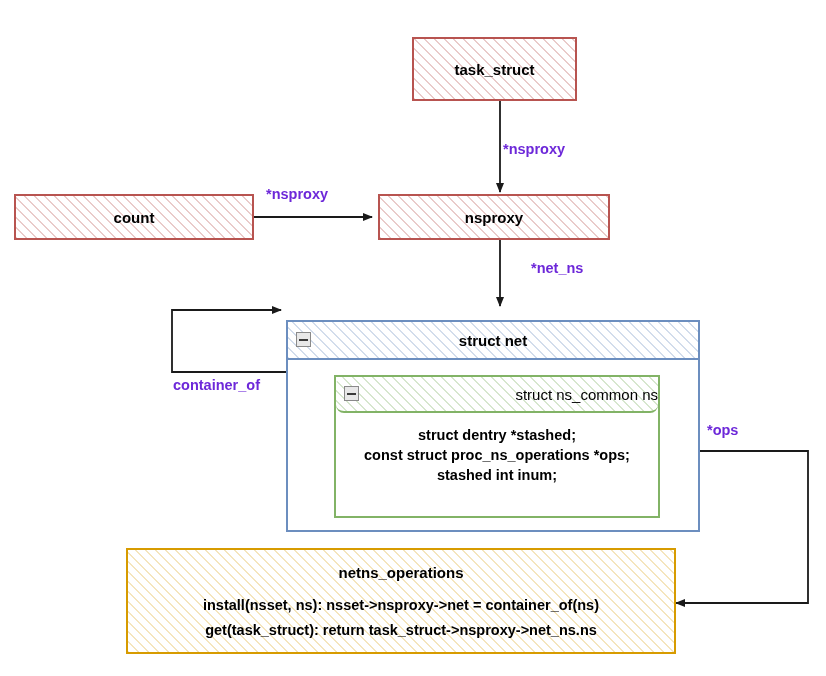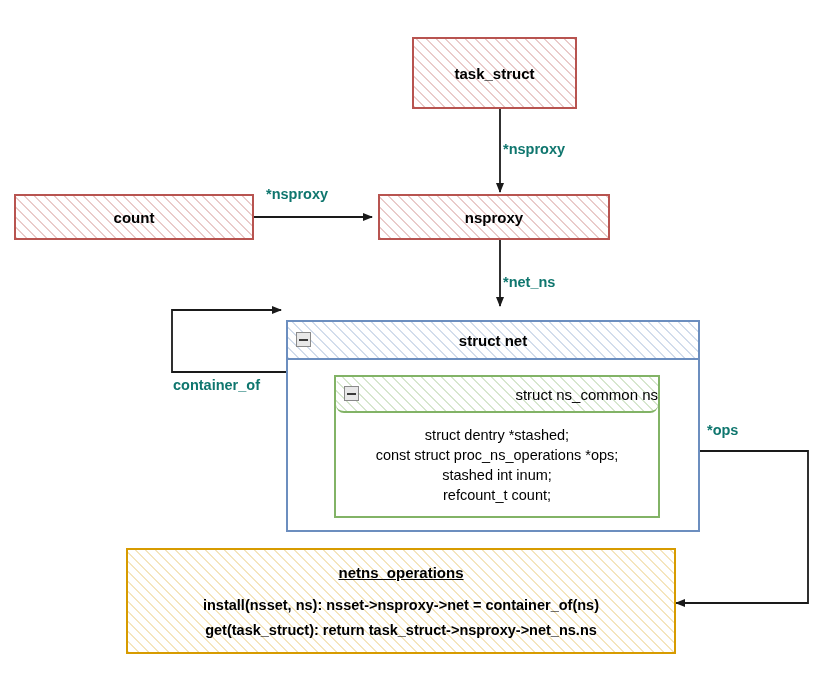--- a/index.html
+++ b/index.html
@@ -97,21 +97,21 @@
     border-radius: 8px;
   }
   .green-body {
     flex: 1 1 auto;
     display: flex;
     flex-direction: column;
     align-items: center;
     justify-content: flex-start;
     padding-top: 12px;
     font-size: 14.5px;
-    font-weight: normal;
+    font-weight: bold;
     line-height: 20px;
   }
 
   
   .node-orange {
     border: 2.5px solid #d79b00;
     background-color: #ffffff;
     background-image: repeating-linear-gradient(
         45deg,
         rgba(215, 155, 0, 0.26) 0px,
@@ -119,21 +119,20 @@
         rgba(255, 255, 255, 0) 1.4px,
         rgba(255, 255, 255, 0) 7px);
     flex-direction: column;
     justify-content: center;
     font-size: 14.5px;
     line-height: 25px;
   }
   .node-orange .op-title {
     font-size: 15px;
     margin-bottom: 8px;
-    text-decoration: underline;
   }
 
   
   .collapse-icon {
     position: absolute;
     width: 15px;
     height: 15px;
     box-sizing: border-box;
     border: 1px solid #8a8a8a;
     background: #e8e8e8;
@@ -147,21 +146,21 @@
     width: 9px;
     height: 2px;
     background: #3a3a3a;
   }
 
   
   .edge-label {
     position: absolute;
     font-size: 14.5px;
     font-weight: bold;
-    color: #0f766e;
+    color: #6d28d9;
     white-space: nowrap;
   }
 
   svg.edges {
     position: absolute;
     left: 0;
     top: 0;
     width: 826px;
     height: 676px;
     pointer-events: none;
@@ -197,27 +196,27 @@
 
     <g>
       <path d="M658,451 L808,451 L808,603 L676,603" stroke="#1a1a1a" stroke-width="1.8" fill="none" marker-end="url(#arrow)"></path>
     </g>
   </svg>
 
   <div class="edge-label" style="left:503px; top:141px;">*nsproxy</div>
 
   <div class="edge-label" style="left:266px; top:186px;">*nsproxy</div>
 
-  <div class="edge-label" style="left:503px; top:260px;margin-top:14px;">*net_ns</div>
+  <div class="edge-label" style="left:531px; top:260px;">*net_ns</div>
 
   <div class="edge-label" style="left:173px; top:377px;">container_of</div>
 
   <div class="edge-label" style="left:707px; top:422px;">*ops</div>
 
-  <div class="node node-red" style="left:412px; top:37px; width:165px; height:72px;">
+  <div class="node node-red" style="left:412px; top:37px; width:165px; height:64px;">
     <span>task_struct</span>
   </div>
 
   <div class="node node-red" style="left:14px; top:194px; width:240px; height:46px;">
     <span>count</span>
   </div>
 
   <div class="node node-red" style="left:378px; top:194px; width:232px; height:46px;">
     <span>nsproxy</span>
   </div>
@@ -230,21 +229,20 @@
 
     <div class="node node-green-outer" style="left:46px; top:53px; width:326px; height:143px;">
       <div class="green-header">
         <span class="collapse-icon" style="left:8px; top:9px;"></span>
         <span>struct ns_common ns</span>
       </div>
       <div class="green-body">
         <div>struct dentry *stashed;</div>
         <div>const struct proc_ns_operations *ops;</div>
         <div>stashed int inum;</div>
-        <div>refcount_t count;</div>
       </div>
     </div>
   </div>
 
   <div class="node node-orange" style="left:126px; top:548px; width:550px; height:106px;">
     <div class="op-title">netns_operations</div>
     <div>install(nsset, ns): nsset-&gt;nsproxy-&gt;net = container_of(ns)</div>
     <div>get(task_struct): return task_struct-&gt;nsproxy-&gt;net_ns.ns</div>
   </div>
 

